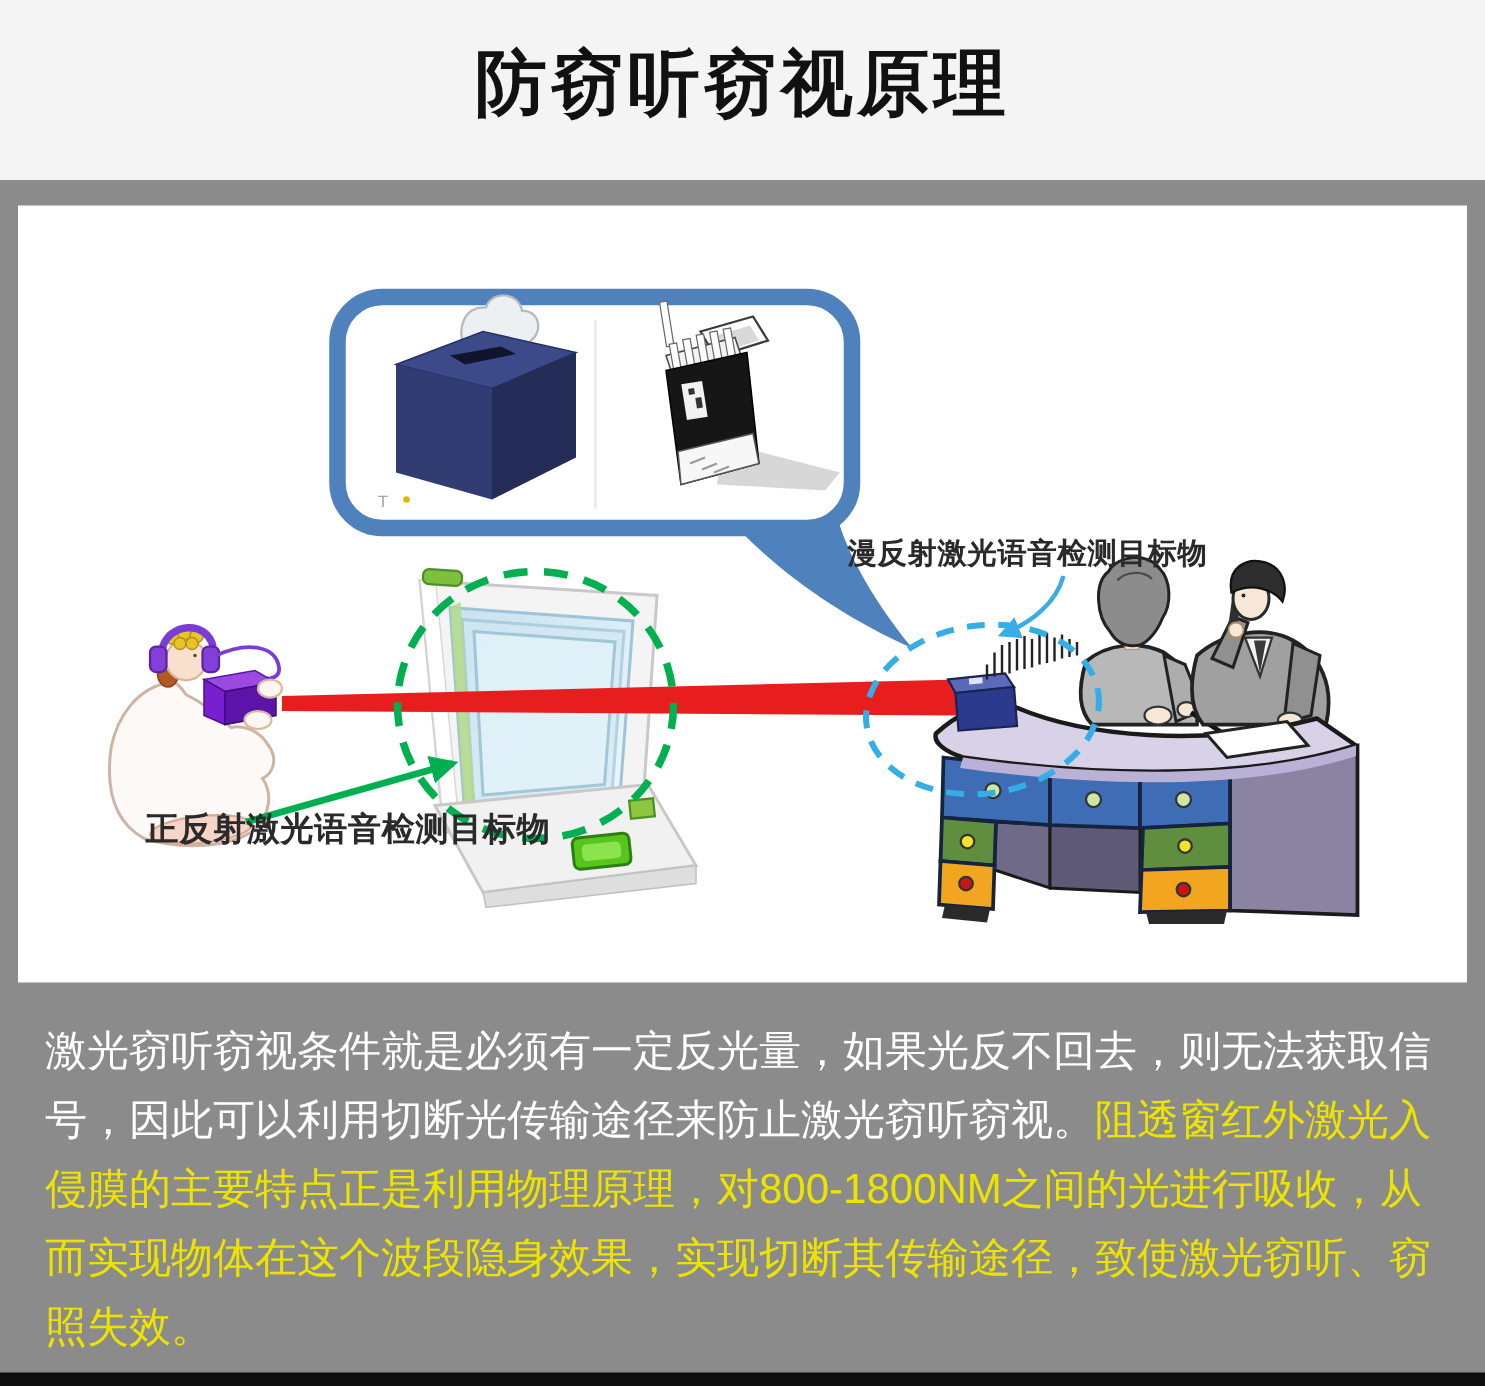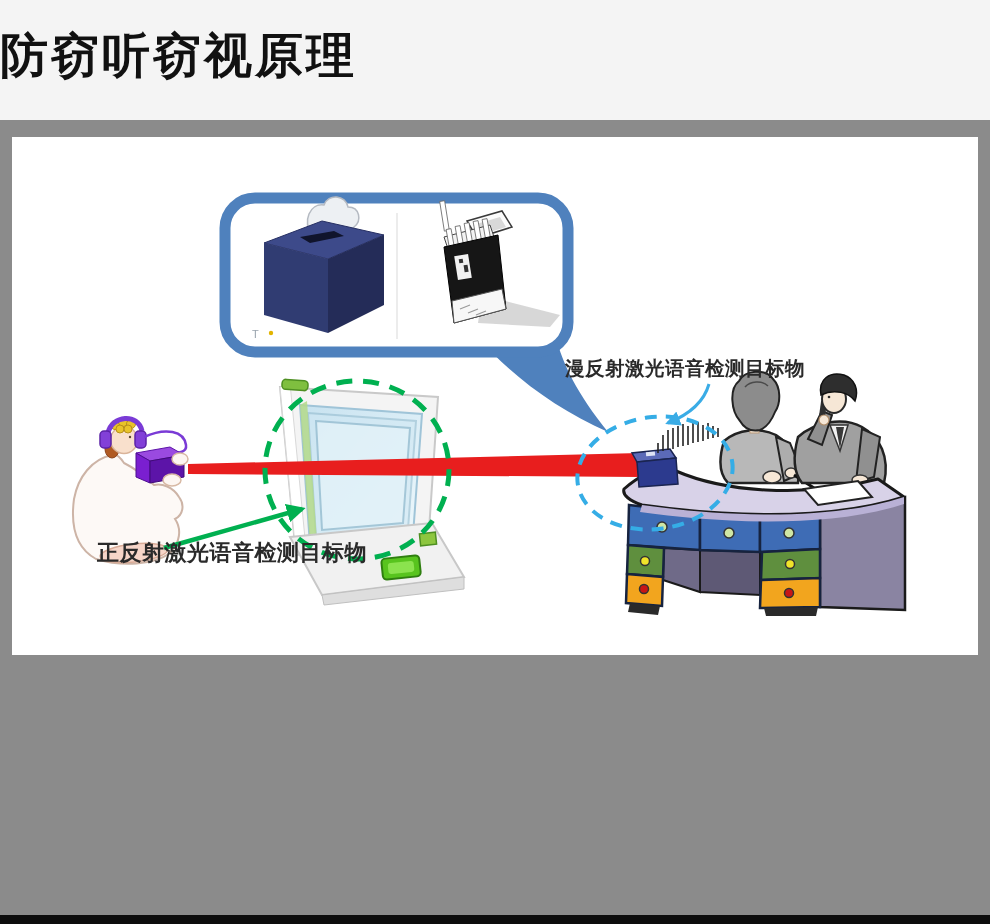--- a/index.html
+++ b/index.html
@@ -1,17 +1,17 @@
 <!DOCTYPE html>
 <html><head>
 <meta charset="utf-8">
 <style>
   html,body{margin:0;padding:0}
   body{width:990px;height:924px;background:#f4f4f4;font-family:"Liberation Sans",sans-serif;position:relative;overflow:hidden}
-  .title{position:absolute;top:24px;left:0;width:990px;text-align:left;font-size:48px;font-weight:bold;color:#111;letter-spacing:3px}
+  .title{position:absolute;top:24px;left:0;width:990px;text-align:center;font-size:48px;font-weight:bold;color:#111;letter-spacing:3px}
   .panel{position:absolute;top:120px;left:0;width:990px;height:804px;background:#8b8b8b}
   .canvas{position:absolute;top:17px;left:12px;width:966px;height:518px;background:#ffffff}
   .canvas svg{display:block}
   .footer-text{position:absolute;top:558px;left:30px;width:930px;font-size:28px;line-height:46px;color:#ffffff;text-align:left}
   .t-yellow{color:#ede300}
   .black-bar{position:absolute;bottom:0;left:0;width:990px;height:9px;background:#0d0d0d}
   .diag-label{font-weight:bold;fill:#2a2a2a;font-family:"Liberation Sans",sans-serif}
 </style>
 </head>
 <body>
@@ -184,15 +184,18 @@
       <ellipse cx="643" cy="336" rx="78" ry="56" fill="none" stroke="#35ade6" stroke-width="4" stroke-dasharray="12 9" transform="rotate(-8 643 336)"></ellipse>
 
       <path d="M697,247 C692,265 676,278 656,286" fill="none" stroke="#3aace6" stroke-width="3" marker-end="url(#ahBlue)"></path>
       <line x1="152" y1="411" x2="290" y2="372" stroke="#00b050" stroke-width="4.5" marker-end="url(#ahGreen)"></line>
 
       <text class="diag-label" x="553" y="238" font-size="19.5" letter-spacing="0.5">漫反射激光语音检测目标物</text>
       <text class="diag-label" x="85" y="423" font-size="22" letter-spacing="0.5">正反射激光语音检测目标物</text>
     </svg>
   </div>
 
+  <div class="footer-text">
+    <span class="t-white">激光窃听窃视条件就是必须有一定反光量，如果光反不回去，则无法获取信号，因此可以利用切断光传输途径来防止激光窃听窃视。</span><span class="t-yellow">阻透窗红外激光入侵膜的主要特点正是利用物理原理，对800-1800NM之间的光进行吸收，从而实现物体在这个波段隐身效果，实现切断其传输途径，致使激光窃听、窃照失效。</span>
+  </div>
 
   <div class="black-bar"></div>
 </div>
 
 </body></html>

